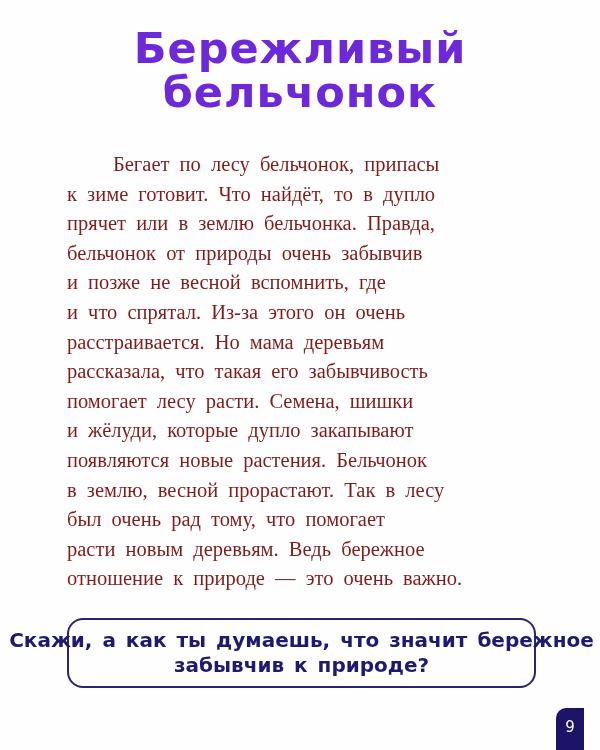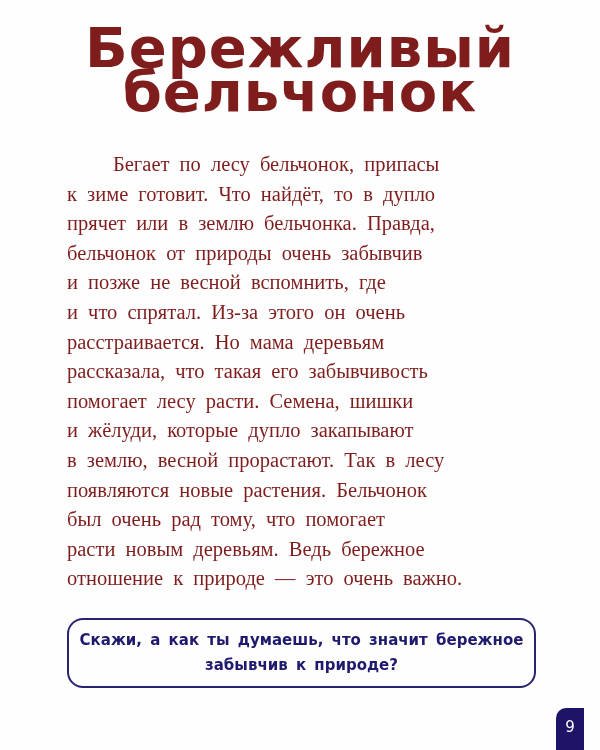--- a/index.html
+++ b/index.html
@@ -22,24 +22,24 @@
       background: #fefefe;
     }
     .title {
       position: absolute;
       left: 0;
       top: 26px;
       width: 600px;
       text-align: center;
       font-family: "DejaVu Sans", sans-serif;
       font-weight: bold;
-      font-size: 56px;
+      font-size: 43px;
       line-height: 44px;
       letter-spacing: 1px;
-      color: #7f1d1d;
+      color: #6d28d9;
     }
     .title .line { display: block; }
     .story {
       position: absolute;
       left: 67px;
       top: 150px;
       width: 480px;
     }
     .story .line {
       display: block;
@@ -62,21 +62,21 @@
       border-radius: 16px;
       display: flex;
       flex-direction: column;
       justify-content: center;
       align-items: center;
     }
     .question-box .q-line {
       display: block;
       font-family: "DejaVu Sans", sans-serif;
       font-weight: bold;
-      font-size: 15px;
+      font-size: 20px;
       line-height: 25px;
       color: #1f1a6e;
       white-space: nowrap;
       word-spacing: 3px;
     }
     .page-tab {
       position: absolute;
       left: 556px;
       top: 708px;
       width: 28px;
@@ -104,22 +104,22 @@
     <span class="line indent">Бегает по лесу бельчонок, припасы</span>
     <span class="line">к зиме готовит. Что найдёт, то в дупло</span>
     <span class="line">прячет или в землю бельчонка. Правда,</span>
     <span class="line">бельчонок от природы очень забывчив</span>
     <span class="line">и позже не весной вспомнить, где</span>
     <span class="line">и что спрятал. Из-за этого он очень</span>
     <span class="line">расстраивается. Но мама деревьям</span>
     <span class="line">рассказала, что такая его забывчивость</span>
     <span class="line">помогает лесу расти. Семена, шишки</span>
     <span class="line">и жёлуди, которые дупло закапывают</span>
+    <span class="line">появляются новые растения. Бельчонок</span>
     <span class="line">в землю, весной прорастают. Так в лесу</span>
-    <span class="line">появляются новые растения. Бельчонок</span>
     <span class="line">был очень рад тому, что помогает</span>
     <span class="line">расти новым деревьям. Ведь бережное</span>
     <span class="line">отношение к природе — это очень важно.</span>
   </div>
 
   <div class="question-box">
     <span class="q-line">Скажи, а как ты думаешь, что значит бережное</span>
     <span class="q-line">забывчив к природе?</span>
   </div>
 

